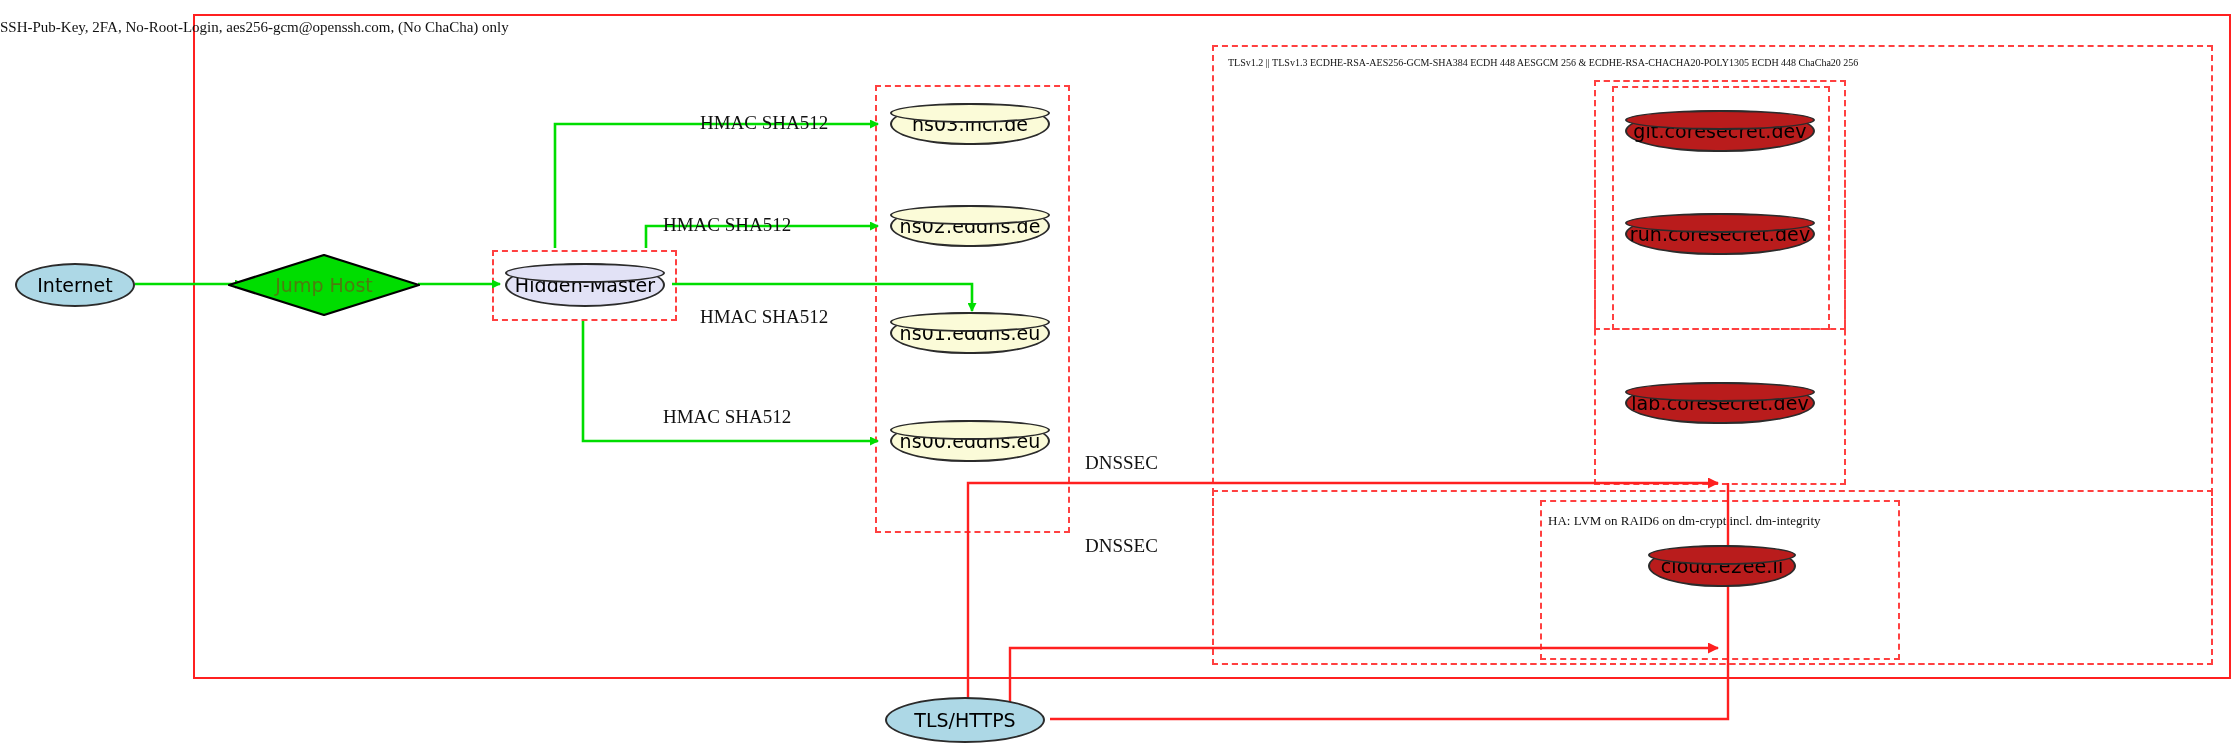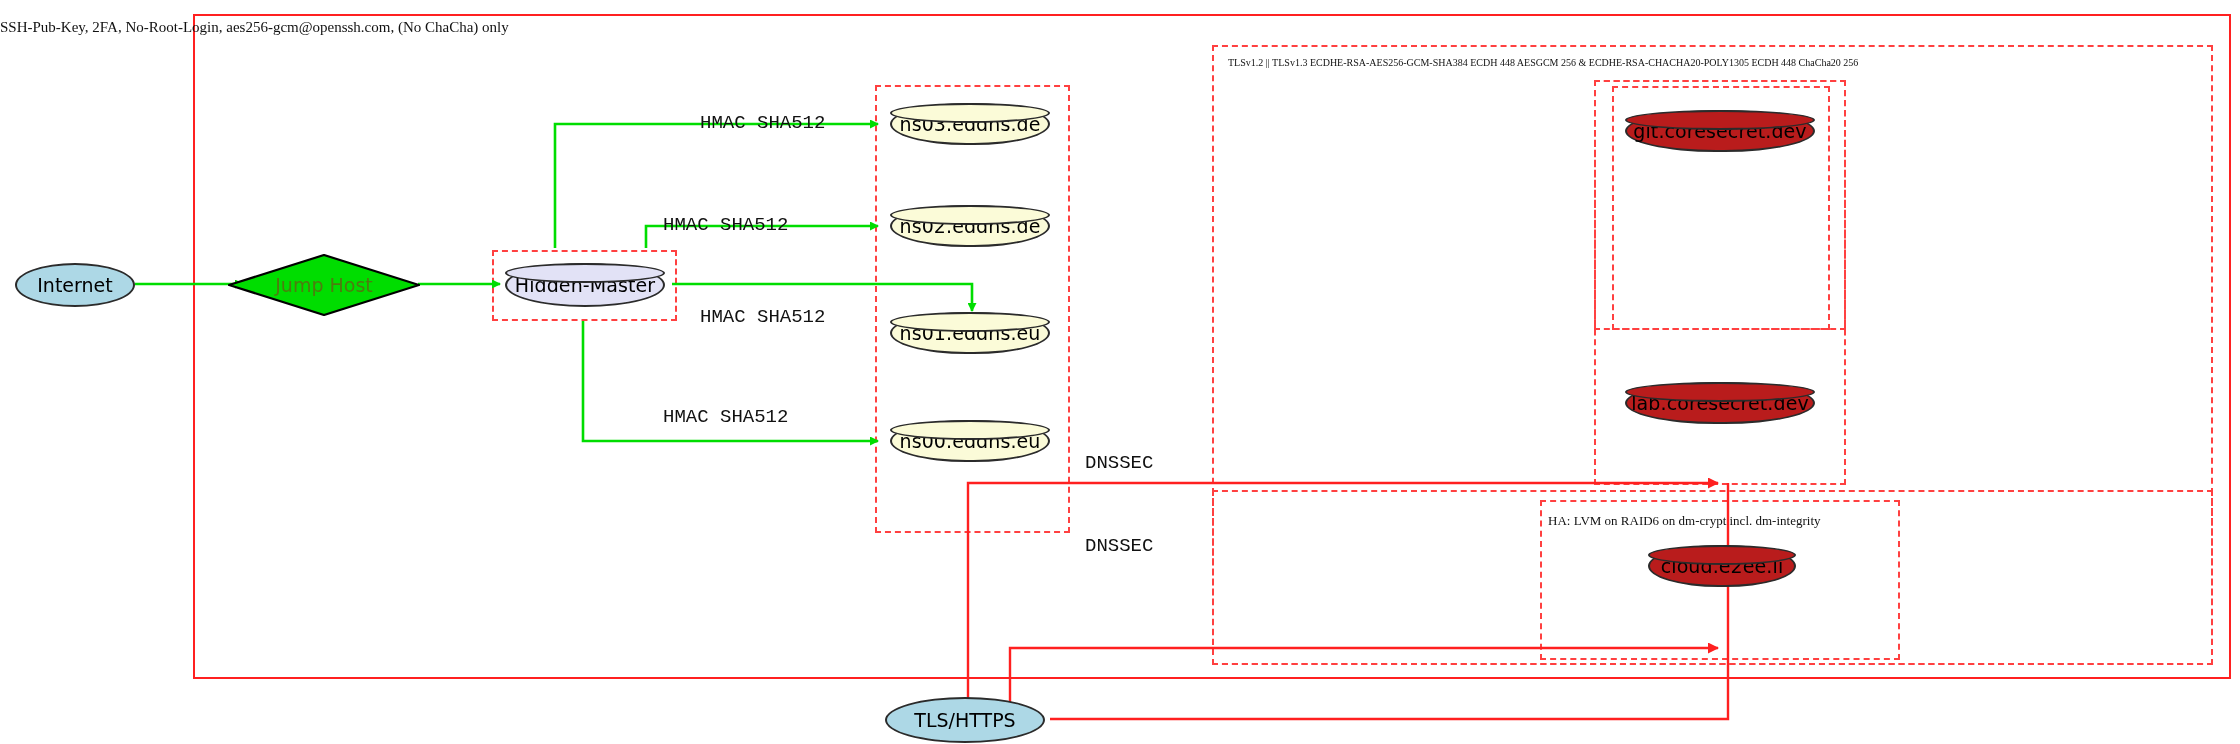--- a/index.html
+++ b/index.html
@@ -91,21 +91,21 @@
     font-family: "Liberation Serif", serif;
     color: #111;
     white-space: nowrap;
   }
   .lbl-top    { font-size: 15px; }
   .lbl-tls    { font-size: 10px; }
   .lbl-ha     { font-size: 13px; }
 
   .edge-label {
     position: absolute;
-    font-family: Liberation Mono, monospace;
+    font-family: Liberation Serif, serif;
     font-size: 19px;
     color: #111;
     white-space: nowrap;
   }
 </style>
 </head>
 <body>
 
 <div id="canvas">
 
@@ -187,39 +187,42 @@
       <polygon points="96,1 191,31 96,61 1,31" fill="#00dd00" stroke="#000" stroke-width="2.2"></polygon>
     </svg>
     <span class="diamond-label">Jump Host</span>
   </div>
 
   <div class="node cyl cyl-lav" style="left:505px; top:263px; width:160px; height:44px;align-items:center;">
     <span>Hidden-Master</span>
   </div>
 
   <div class="node cyl cyl-yellow" style="left:890px; top:103px; width:160px; height:42px;">
-    <span>ns03.eddns.de</span>
+    <span>ns03.incl.de</span>
   </div>
 
   <div class="node cyl cyl-yellow" style="left:890px; top:205px; width:160px; height:42px;">
     <span>ns02.eddns.de</span>
   </div>
 
   <div class="node cyl cyl-yellow" style="left:890px; top:312px; width:160px; height:42px;">
     <span>ns01.eddns.eu</span>
   </div>
 
   <div class="node cyl cyl-yellow" style="left:890px; top:420px; width:160px; height:42px;">
     <span>ns00.eddns.eu</span>
   </div>
 
   <div class="node cyl cyl-pink" style="left:1625px; top:110px; width:190px; height:42px;">
     <span>git.coresecret.dev</span>
   </div>
 
+  <div class="node cyl cyl-pink" style="left:1625px; top:213px; width:190px; height:42px;">
+    <span>run.coresecret.dev</span>
+  </div>
 
   <div class="node cyl cyl-pink" style="left:1625px; top:382px; width:190px; height:42px;">
     <span>lab.coresecret.dev</span>
   </div>
 
   <div class="node cyl cyl-pink" style="left:1648px; top:545px; width:148px; height:42px;">
     <span>cloud.e2ee.li</span>
   </div>
 
   <div class="node ellipse" style="left:885px; top:697px; width:160px; height:46px;">

